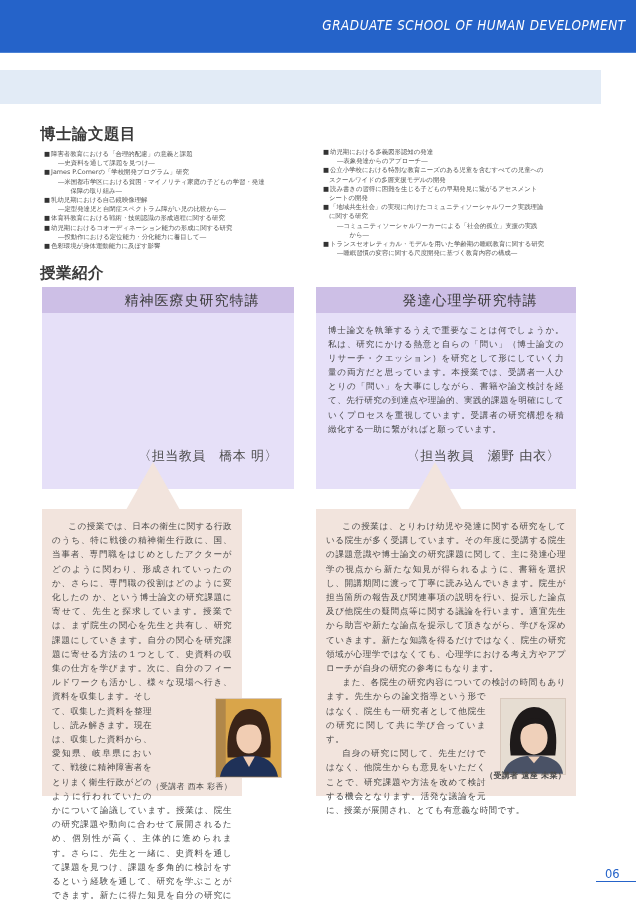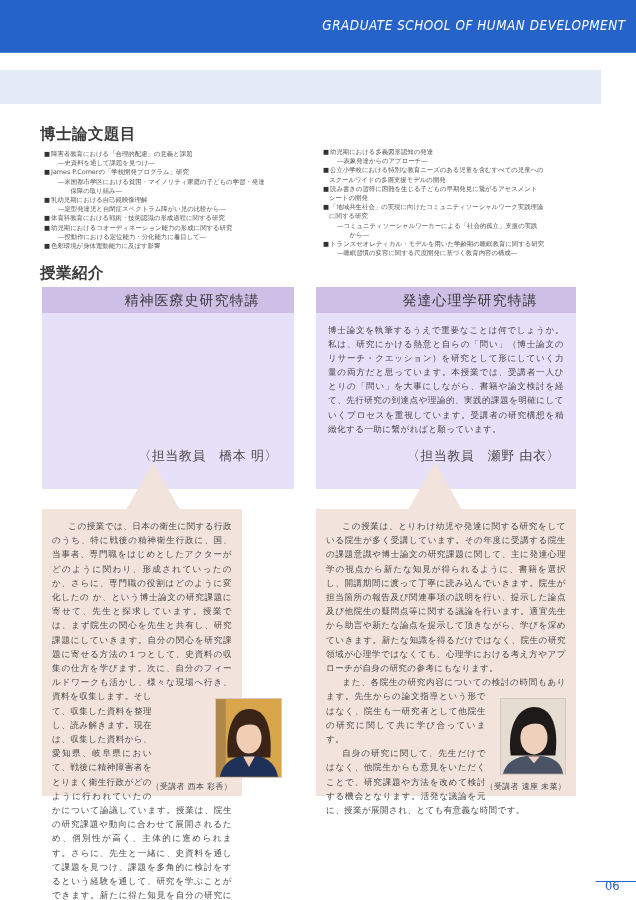--- a/index.html
+++ b/index.html
@@ -73,24 +73,24 @@
   .sb-text p { text-indent: 1.9em; }
 
   .photo {
     position: absolute; border: 1px solid #d9c9bd; overflow: hidden;
   }
   .photo-left { left: 173px; top: 189px; width: 67px; height: 80px; background: #d7a44e; }
   .photo-right { left: 184px; top: 189px; width: 66px; height: 77px; background: #e4dcd2; }
   .photo svg { width: 100%; height: 100%; display: block; }
   .student-name { position: absolute; font-size: 8px; color: #4a4a4a; letter-spacing: 0.3px; }
   .sn-left { right: 10px; top: 272px; }
-  .sn-right { right: 10px; top: 272px; }
+  .sn-right { right: 10px; top: 261px; font-weight: bold; }
 
   .page-number {
-    position: absolute; left: 605px; top: 867px; color: #2563c9; font-size: 11.5px; margin-top: 12px;
+    position: absolute; left: 605px; top: 867px; color: #2563c9; font-size: 11.5px;
   }
   .page-underline {
     position: absolute; left: 596px; top: 881px; width: 40px; height: 1px; background: #2563c9;
   }
 </style>
 </head>
 <body>
 
 <div class="header-bar">
   <div class="header-title">GRADUATE SCHOOL OF HUMAN DEVELOPMENT</div>

